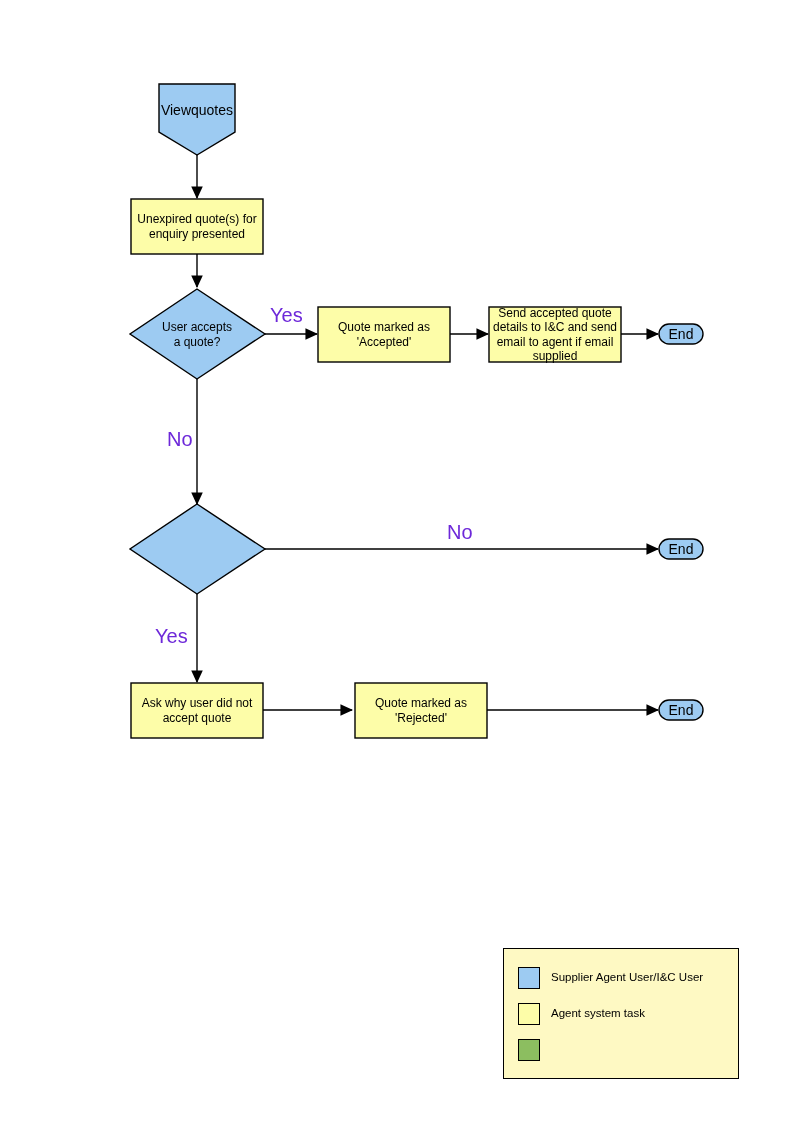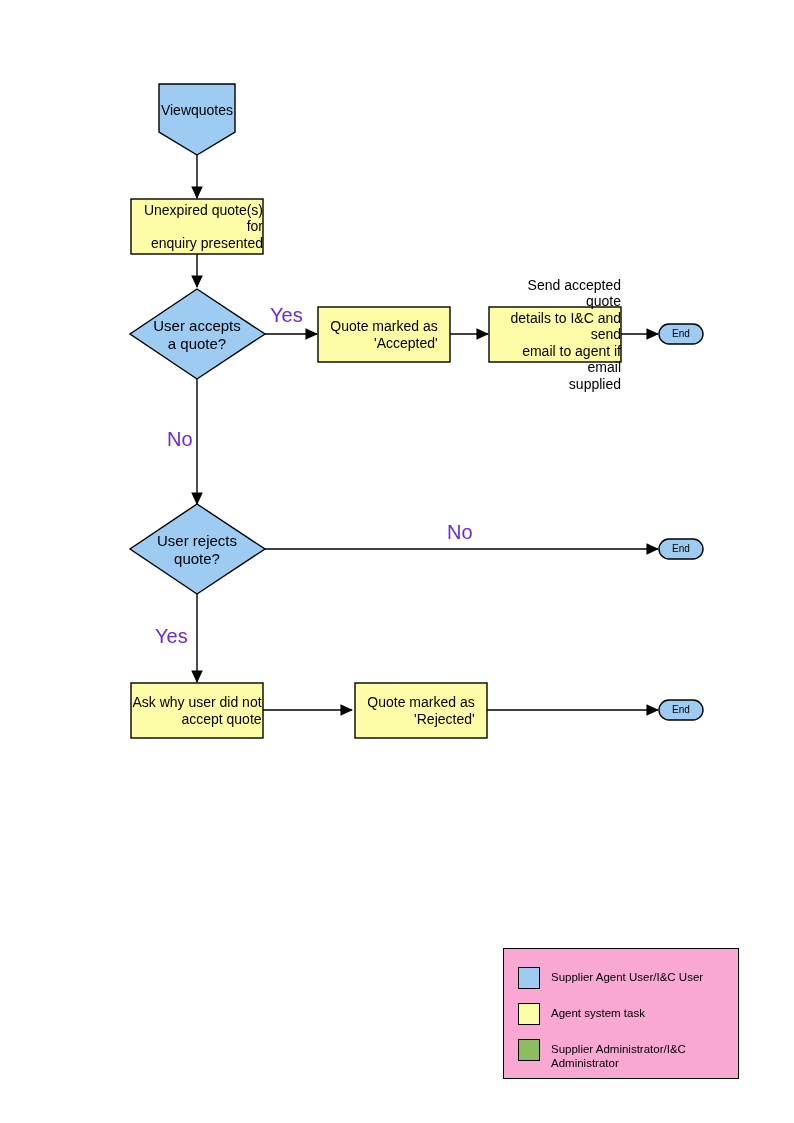--- a/index.html
+++ b/index.html
@@ -37,41 +37,41 @@
     text-align: center;
     color: #000000;
     line-height: 1.18;
     pointer-events: none;
     display: flex;
     align-items: center;
     justify-content: center;
     white-space: pre-line;
   }
   .t-start   { font-size: 14px; }
-  .t-process { font-size: 14px; text-align: right; }
-  .t-decision{ font-size: 15px; }
-  .t-end     { font-size: 10px; }
+  .t-process { font-size: 12px; }
+  .t-decision{ font-size: 12px; }
+  .t-end     { font-size: 14px; }
 
   .edge-label {
     position: absolute;
     font-size: 20px;
     color: #6d28d9;
     letter-spacing: 0px;
     pointer-events: none;
   }
 
   
   #legend {
     position: absolute;
     left: 503px;
     top: 948px;
     width: 236px;
     height: 131px;
     border: 1px solid #000000;
-    background: #f9a8d4;
+    background: #fef9c3;
     box-sizing: border-box;
   }
   .legend-row {
     position: absolute;
     left: 0;
     display: flex;
     align-items: flex-start;
     width: 100%;
   }
   .legend-swatch {
@@ -150,22 +150,20 @@
   <div class="node-text t-process" style="left:318px; top:307px; width:132px; height:55px;">Quote  marked as
 'Accepted'</div>
 
   <div class="node-text t-process" style="left:489px; top:307px; width:132px; height:55px;">Send accepted quote
 details to I&amp;C and send
 email to agent if email
 supplied</div>
 
   <div class="node-text t-end" style="left:659px; top:324px; width:44px;  height:20px;">End</div>
 
-  <div class="node-text t-decision" style="left:140px; top:522px; width:114px; height:55px;">User rejects
-quote?</div>
 
   <div class="node-text t-end" style="left:659px; top:539px; width:44px;  height:20px;">End</div>
 
   <div class="node-text t-process" style="left:131px; top:683px; width:132px; height:55px;">Ask why user did not
 accept quote</div>
 
   <div class="node-text t-process" style="left:355px; top:683px; width:132px; height:55px;">Quote  marked as
 'Rejected'</div>
 
   <div class="node-text t-end" style="left:659px; top:700px; width:44px;  height:20px;">End</div>
@@ -185,19 +183,17 @@
       <span class="legend-label">Supplier Agent User/I&amp;C User</span>
     </div>
 
     <div class="legend-row" style="top:54px;">
       <span class="legend-swatch" style="background:#FDFDA8;"></span>
       <span class="legend-label">Agent system task</span>
     </div>
 
     <div class="legend-row" style="top:90px;">
       <span class="legend-swatch" style="background:#8CBE60;"></span>
-      <span class="legend-label">Supplier Administrator/I&amp;C
-Administrator</span>
     </div>
 
   </div>
 
 </div>
 
 </body></html>

